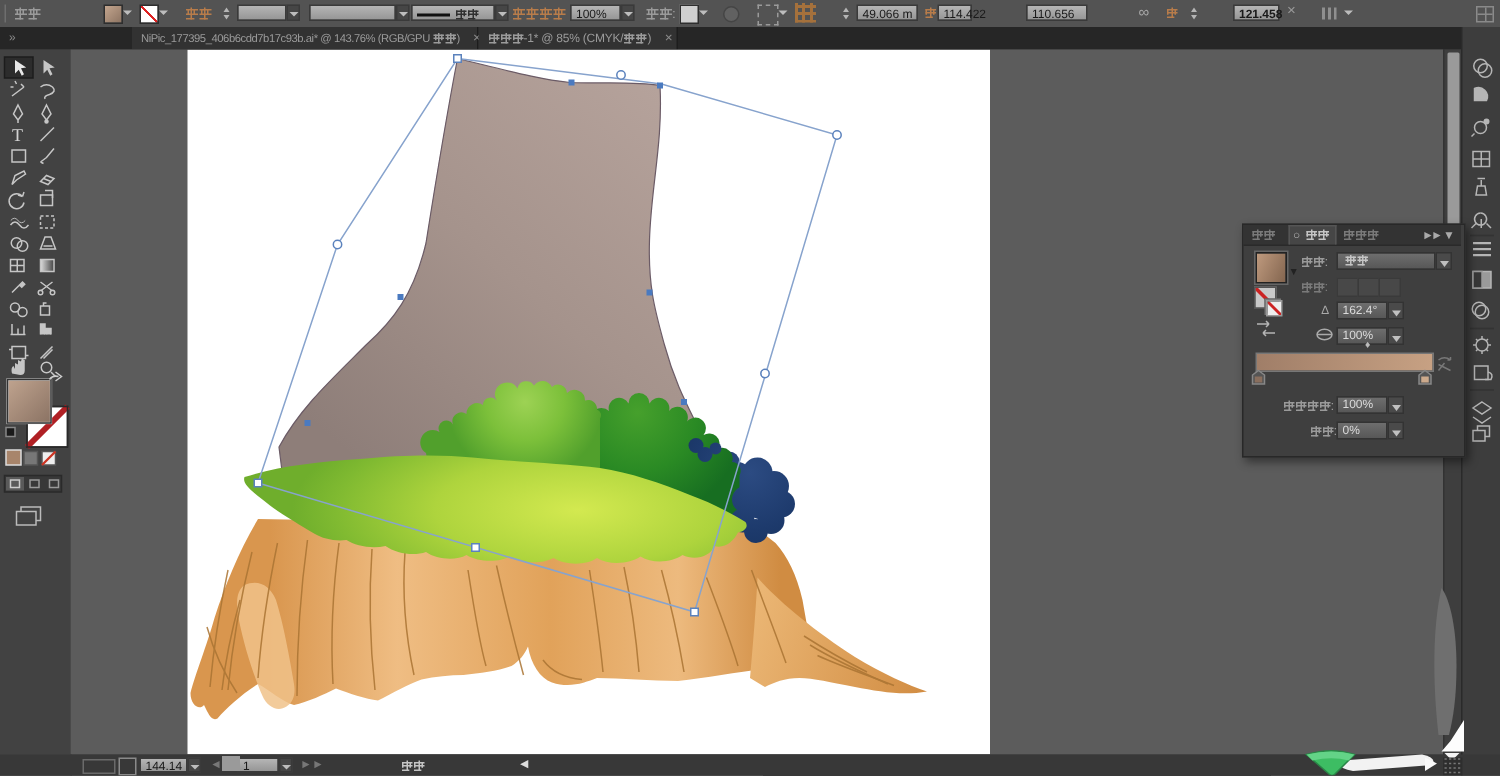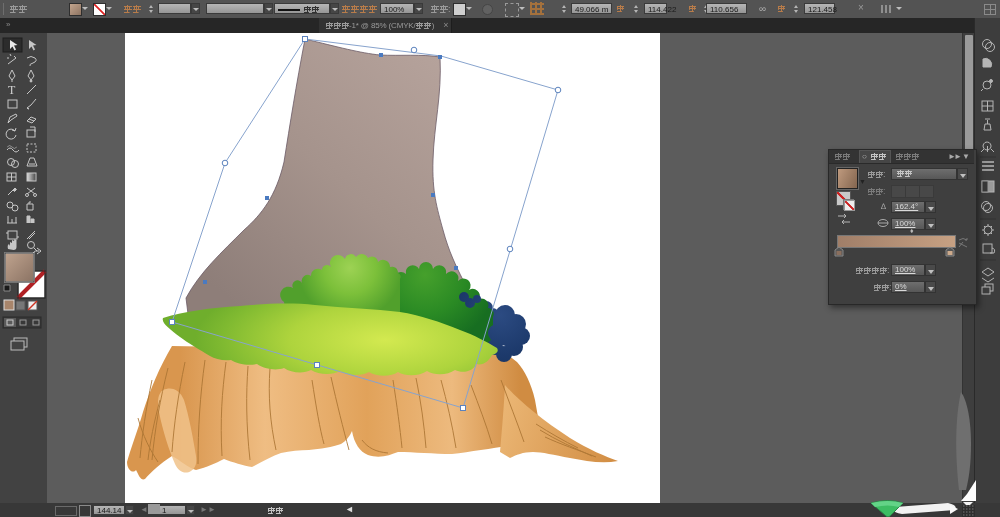--- a/index.html
+++ b/index.html
@@ -39,21 +39,21 @@
 #canvas{left:47px;top:33px;width:915px;height:470px;background:#5c5c5c;overflow:hidden;}
 
 #vsb{left:962px;top:33px;width:12px;height:470px;background:#3e3e3e;border-left:1px solid #333;}
 #vsb .thumb{position:absolute;left:2px;top:2px;width:8px;height:182px;background:#9a9a9a;border-radius:1px;}
 
 #dock{left:974px;top:18px;width:26px;height:499px;background:#3d3d3d;border-left:1px solid #2a2a2a;}
 
 #status{left:0;top:503px;width:1000px;height:14px;background:#383838;}
 
 #gpanel{left:828px;top:149px;width:147px;height:154px;background:#3f3f3f;border:1px solid #282828;box-shadow:2px 3px 6px rgba(0,0,0,.45);}
-.pfld{position:absolute;height:12px;background:linear-gradient(#6e6e6e,#575757);border:1px solid #333;color:#dadada;font-size:8px;line-height:10px;padding-left:3px;box-sizing:border-box;text-decoration:underline;}
+.pfld{position:absolute;height:12px;background:linear-gradient(#6e6e6e,#575757);border:1px solid #333;color:#dadada;font-size:8px;line-height:10px;padding-left:3px;box-sizing:border-box;}
 .pdrop{position:absolute;width:11px;height:12px;background:#4a4a4a;border:1px solid #333;box-sizing:border-box;}
 .pdrop:after{content:"";position:absolute;left:2px;top:5px;border:3px solid transparent;border-top:4px solid #c0c0c0;}
 </style></head>
 <body>
 
 <div id="ctl" class="abs">
   <div class="abs" style="left:3px;top:3px;width:1px;height:12px;background:#6e6e6e;"></div>
   <span class="abs" style="left:9px;top:5px;"><span class="cj"></span><span class="cj"></span></span>
 
   <div class="abs" style="left:69px;top:3px;width:11px;height:11px;border:1px solid #2e2e2e;background:linear-gradient(135deg,#c3a58e,#8d7462);"></div>
@@ -82,37 +82,38 @@
   <div class="abs" style="left:482px;top:4px;width:9px;height:9px;border-radius:50%;background:#616161;border:1px solid #454545;"></div>
   <div class="abs" style="left:505px;top:3px;width:12px;height:12px;border:1px dashed #9a9a9a;"></div>
   <div class="drop" style="left:518px;background:transparent;border:none;"></div>
   <div class="abs" style="left:530px;top:2px;width:14px;height:13px;background:
     repeating-linear-gradient(0deg,#a5713c 0 2px,transparent 2px 5px),repeating-linear-gradient(90deg,#a5713c 0 2px,transparent 2px 5px);"></div>
 
   <div class="stp" style="left:562px;"></div>
   <div class="fld" style="left:571px;width:41px;">49.066 m</div>
   <span class="abs" style="left:616px;top:4px;"><span class="cj s o"></span></span>
   <div class="stp" style="left:634px;"></div>
-  <div class="fld" style="left:644px;width:23px;">114.422</div>
+  <div class="fld" style="left:625px;width:23px;">114.422</div>
   <span class="abs" style="left:688px;top:4px;"><span class="cj s o"></span></span>
   <div class="stp" style="left:704px;"></div>
-  <div class="fld" style="left:706px;width:41px;">110.656</div>
+  <div class="fld" style="left:684px;width:41px;">110.656</div>
   <span class="abs" style="left:759px;top:4px;color:#aaa;font-size:10px;">∞</span>
   <span class="abs" style="left:777px;top:4px;"><span class="cj s o"></span></span>
   <div class="stp" style="left:794px;"></div>
-  <div class="fld" style="left:804px;width:31px;">121.458</div>
+  <div class="fld" style="left:822px;width:31px;font-weight:bold;">121.458</div>
   <span class="abs" style="left:858px;top:3px;color:#9a9a9a;font-size:10px;">×</span>
   <div class="abs" style="left:881px;top:5px;width:10px;height:8px;background:repeating-linear-gradient(90deg,#8f8f8f 0 2px,transparent 2px 4px);"></div>
   <div class="drop" style="left:895px;background:transparent;border:none;"></div>
   <div class="abs" style="left:984px;top:4px;width:10px;height:9px;border:1px solid #8a8a8a;background:linear-gradient(#8a8a8a 0 0) 50% 0/1px 9px no-repeat,linear-gradient(#8a8a8a 0 0) 0 50%/10px 1px no-repeat;"></div>
 </div>
 
 <div id="tabs" class="abs">
   <span class="abs" style="left:6px;top:2px;color:#8a8a8a;font-size:8px;">»</span>
   <span class="abs" style="left:982px;top:3px;color:#9a9a9a;font-size:8px;">►►</span>
+  <div class="tab" style="left:88px;width:231px;font-size:7.5px;letter-spacing:-0.3px;">NiPic_177395_406b6cdd7b17c93b.ai* @ 143.76% (RGB/GPU <span class="cj s"></span><span class="cj s"></span>) <span class="x">×</span></div>
   <div class="tab" style="left:319px;width:133px;"><span class="cj s"></span><span class="cj s"></span><span class="cj s"></span>-1* @ 85% (CMYK/<span class="cj s"></span><span class="cj s"></span>) <span class="x">×</span></div>
 </div>
 
 <div id="tools" class="abs">
 <svg width="47" height="484" viewBox="0 0 47 484">
  <g stroke="#c6c6c6" fill="none" stroke-width="1">
 
   <rect x="3" y="5" width="19" height="14" fill="#2c2c2c" stroke="#1c1c1c"></rect>
   <path d="M10,7 l0,9 l2.5,-2.5 l2,4 l1.5,-1 l-2,-4 l3.5,-0.5 z" fill="#e8e8e8" stroke="none"></path>
   <path d="M29,7 l0,9 l2.5,-2.5 l2,4 l1.5,-1 l-2,-4 l3.5,-0.5 z" fill="#c6c6c6" stroke="none"></path>

